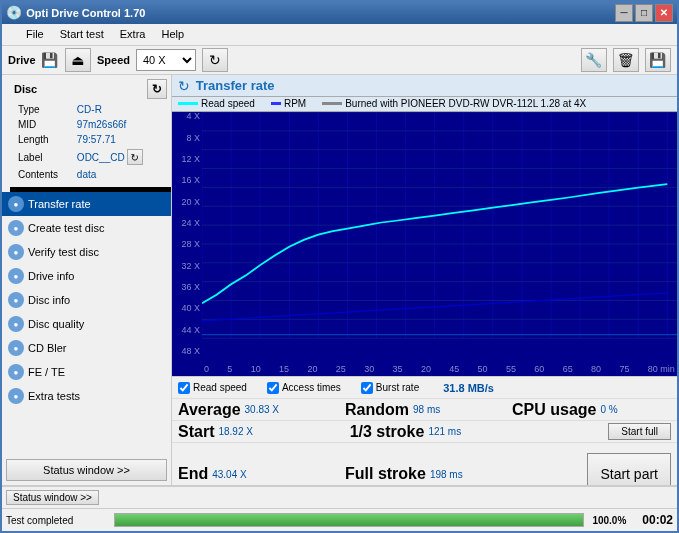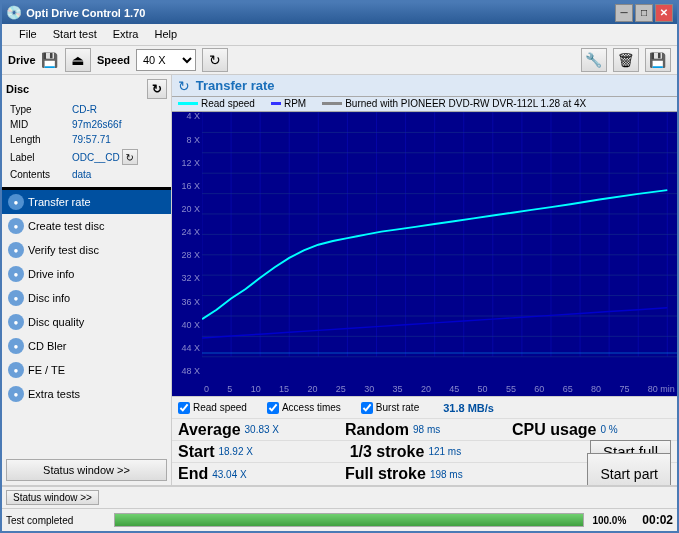--- a/index.html
+++ b/index.html
@@ -24,21 +24,21 @@
       font-weight: bold;
     }
 
     
     .menu-bar {
       background: #f0f0f0;
       border-bottom: 1px solid #ccc;
       height: 22px;
       display: flex;
       align-items: center;
-      padding: 0 9px;
+      padding: 0 16px;
     }
     .menu-item {
       padding: 2px 8px;
       cursor: pointer;
       font-size: 11px;
     }
 
     
     .drive-bar {
       background: #f0f0f0;
@@ -84,21 +84,22 @@
     
     .sidebar {
       width: 170px;
       background: #f0f0f0;
       border-right: 1px solid #ccc;
       display: flex;
       flex-direction: column;
     }
     .disc-section {
       padding: 4px;
-      border-bottom: 3px solid #000000;
+      border-bottom: 5px solid #000000;
+      margin-left: 8px;
     }
     .disc-header {
       display: flex;
       align-items: center;
       justify-content: space-between;
       font-weight: bold;
       font-size: 11px;
       margin-bottom: 2px;
     }
     .disc-refresh-btn {
@@ -264,21 +265,21 @@
       gap: 8px;
       height: 22px;
       align-items: center;
     }
 
     .start-full-btn {
       padding: 2px 12px;
       border: 1px solid #888;
       background: linear-gradient(to bottom, #f5f5f5, #ddd);
       cursor: pointer;
-      font-size: 15px;
+      font-size: 10px;
     }
     .start-part-btn {
       padding: 12px 12px;
       border: 1px solid #888;
       background: linear-gradient(to bottom, #f5f5f5, #ddd);
       cursor: pointer;
       font-size: 14px;
       text-align: right;
     }
 
@@ -592,21 +593,21 @@
           </div>
           <div class="stat-group">
             <span class="stat-label">1/3 stroke</span>
             <span class="stat-value">121 ms</span>
           </div>
           <div class="stat-group" style="justify-content:flex-end;">
             <button class="start-full-btn">Start full</button>
           </div>
         </div>
 
-        <div class="stats-row3" style="display:flex;padding:2px 6px;gap:8px;height:22px;align-items:center;">
+        <div class="stats-row3" style="display:flex;padding:2px 6px;gap:8px;height:22px;align-items:center;margin-top:20px;">
           <div class="stat-group">
             <span class="stat-label">End</span>
             <span class="stat-value">43.04 X</span>
           </div>
           <div class="stat-group">
             <span class="stat-label">Full stroke</span>
             <span class="stat-value">198 ms</span>
           </div>
           <div class="stat-group" style="justify-content:flex-end;">
             <button class="start-part-btn">Start part</button>

